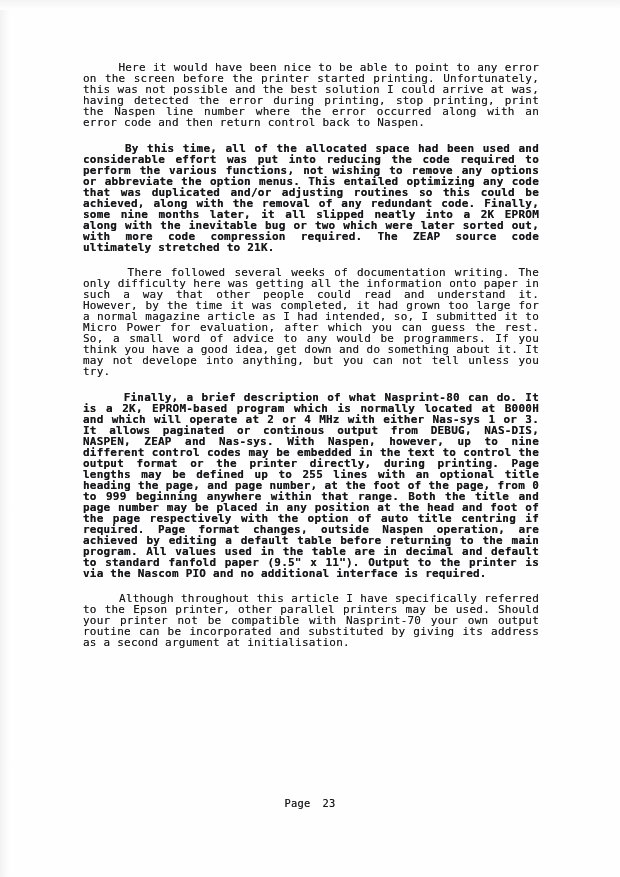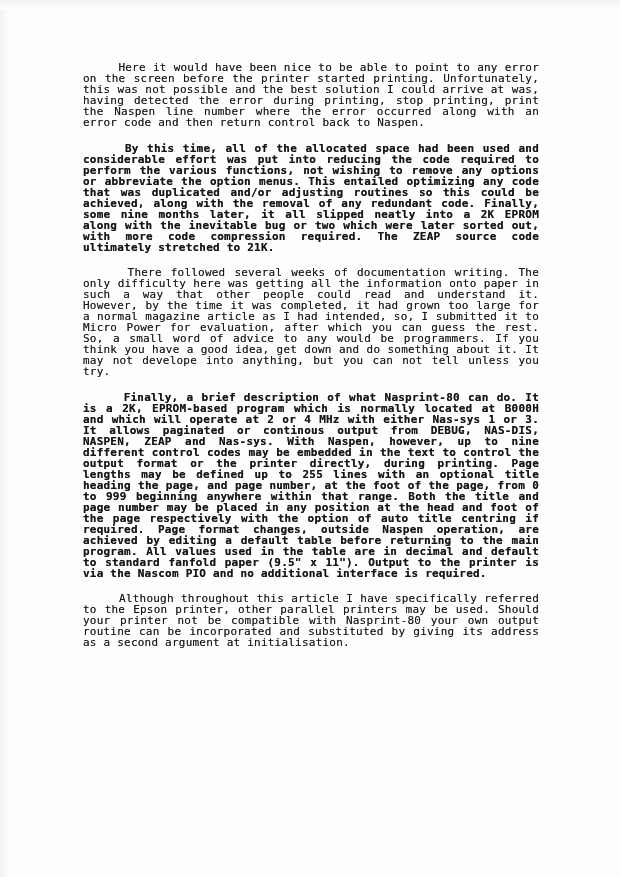--- a/index.html
+++ b/index.html
@@ -91,17 +91,20 @@
 <div id="page" style="background: rgb(254, 254, 254);">
 
   <div id="scan-tint-left"></div>
   <div id="scan-tint-top"></div>
 
   <div id="text-column">
     <p class="para" style="color: rgb(23, 23, 26);">     Here it would have been nice to be able to point to any error on the screen before the printer started printing. Unfortunately, this was not possible and the best solution I could arrive at was, having detected the error during printing, stop printing, print the Naspen line number where the error occurred along with an error code and then return control back to Naspen.</p>
     <p class="para ink-heavy" style="color: rgb(23, 23, 26);">     By this time, all of the allocated space had been used and considerable effort was put into reducing the code required to perform the various functions, not wishing to remove any options or abbreviate the option menus. This entailed optimizing any code that was duplicated and/or adjusting routines so this could be achieved, along with the removal of any redundant code. Finally, some nine months later, it all slipped neatly into a 2K EPROM along with the inevitable bug or two which were later sorted out, with more code compression required. The ZEAP source code ultimately stretched to 21K.</p>
     <p class="para" style="color: rgb(23, 23, 26);">     There followed several weeks of documentation writing. The only difficulty here was getting all the information onto paper in such a way that other people could read and understand it. However, by the time it was completed, it had grown too large for a normal magazine article as I had intended, so, I submitted it to Micro Power for evaluation, after which you can guess the rest. So, a small word of advice to any would be programmers. If you think you have a good idea, get down and do something about it. It may not develope into anything, but you can not tell unless you try.</p>
     <p class="para ink-heavy" style="color: rgb(23, 23, 26);">     Finally, a brief description of what Nasprint-80 can do. It is a 2K, EPROM-based program which is normally located at B000H and which will operate at 2 or 4 MHz with either Nas-sys 1 or 3. It allows paginated or continous output from DEBUG, NAS-DIS, NASPEN, ZEAP and Nas-sys. With Naspen, however, up to nine different control codes may be embedded in the text to control the output format or the printer directly, during printing. Page lengths may be defined up to 255 lines with an optional title heading the page, and page number, at the foot of the page, from 0 to 999 beginning anywhere within that range. Both the title and page number may be placed in any position at the head and foot of the page respectively with the option of auto title centring if required. Page format changes, outside Naspen operation, are achieved by editing a default table before returning to the main program. All values used in the table are in decimal and default to standard fanfold paper (9.5" x 11"). Output to the printer is via the Nascom PIO and no additional interface is required.</p>
-    <p class="para" style="color: rgb(23, 23, 26);">     Although throughout this article I have specifically referred to the Epson printer, other parallel printers may be used. Should your printer not be compatible with Nasprint-80 your own output routine can be incorporated and substituted by giving its address as a second argument at initialisation.</p>
+    <p class="para" style="color: rgb(23, 23, 26);">     Although throughout this article I have specifically referred to the Epson printer, other parallel printers may be used. Should your printer not be compatible with Nasprint-70 your own output routine can be incorporated and substituted by giving its address as a second argument at initialisation.</p>
   </div>
 
+  <div id="footer">
+    <span id="page-label" style="color: rgb(23, 23, 26);">Page</span><span id="page-number" style="color: rgb(23, 23, 26);">23</span>
+  </div>
 
 </div>
 
 </body></html>

